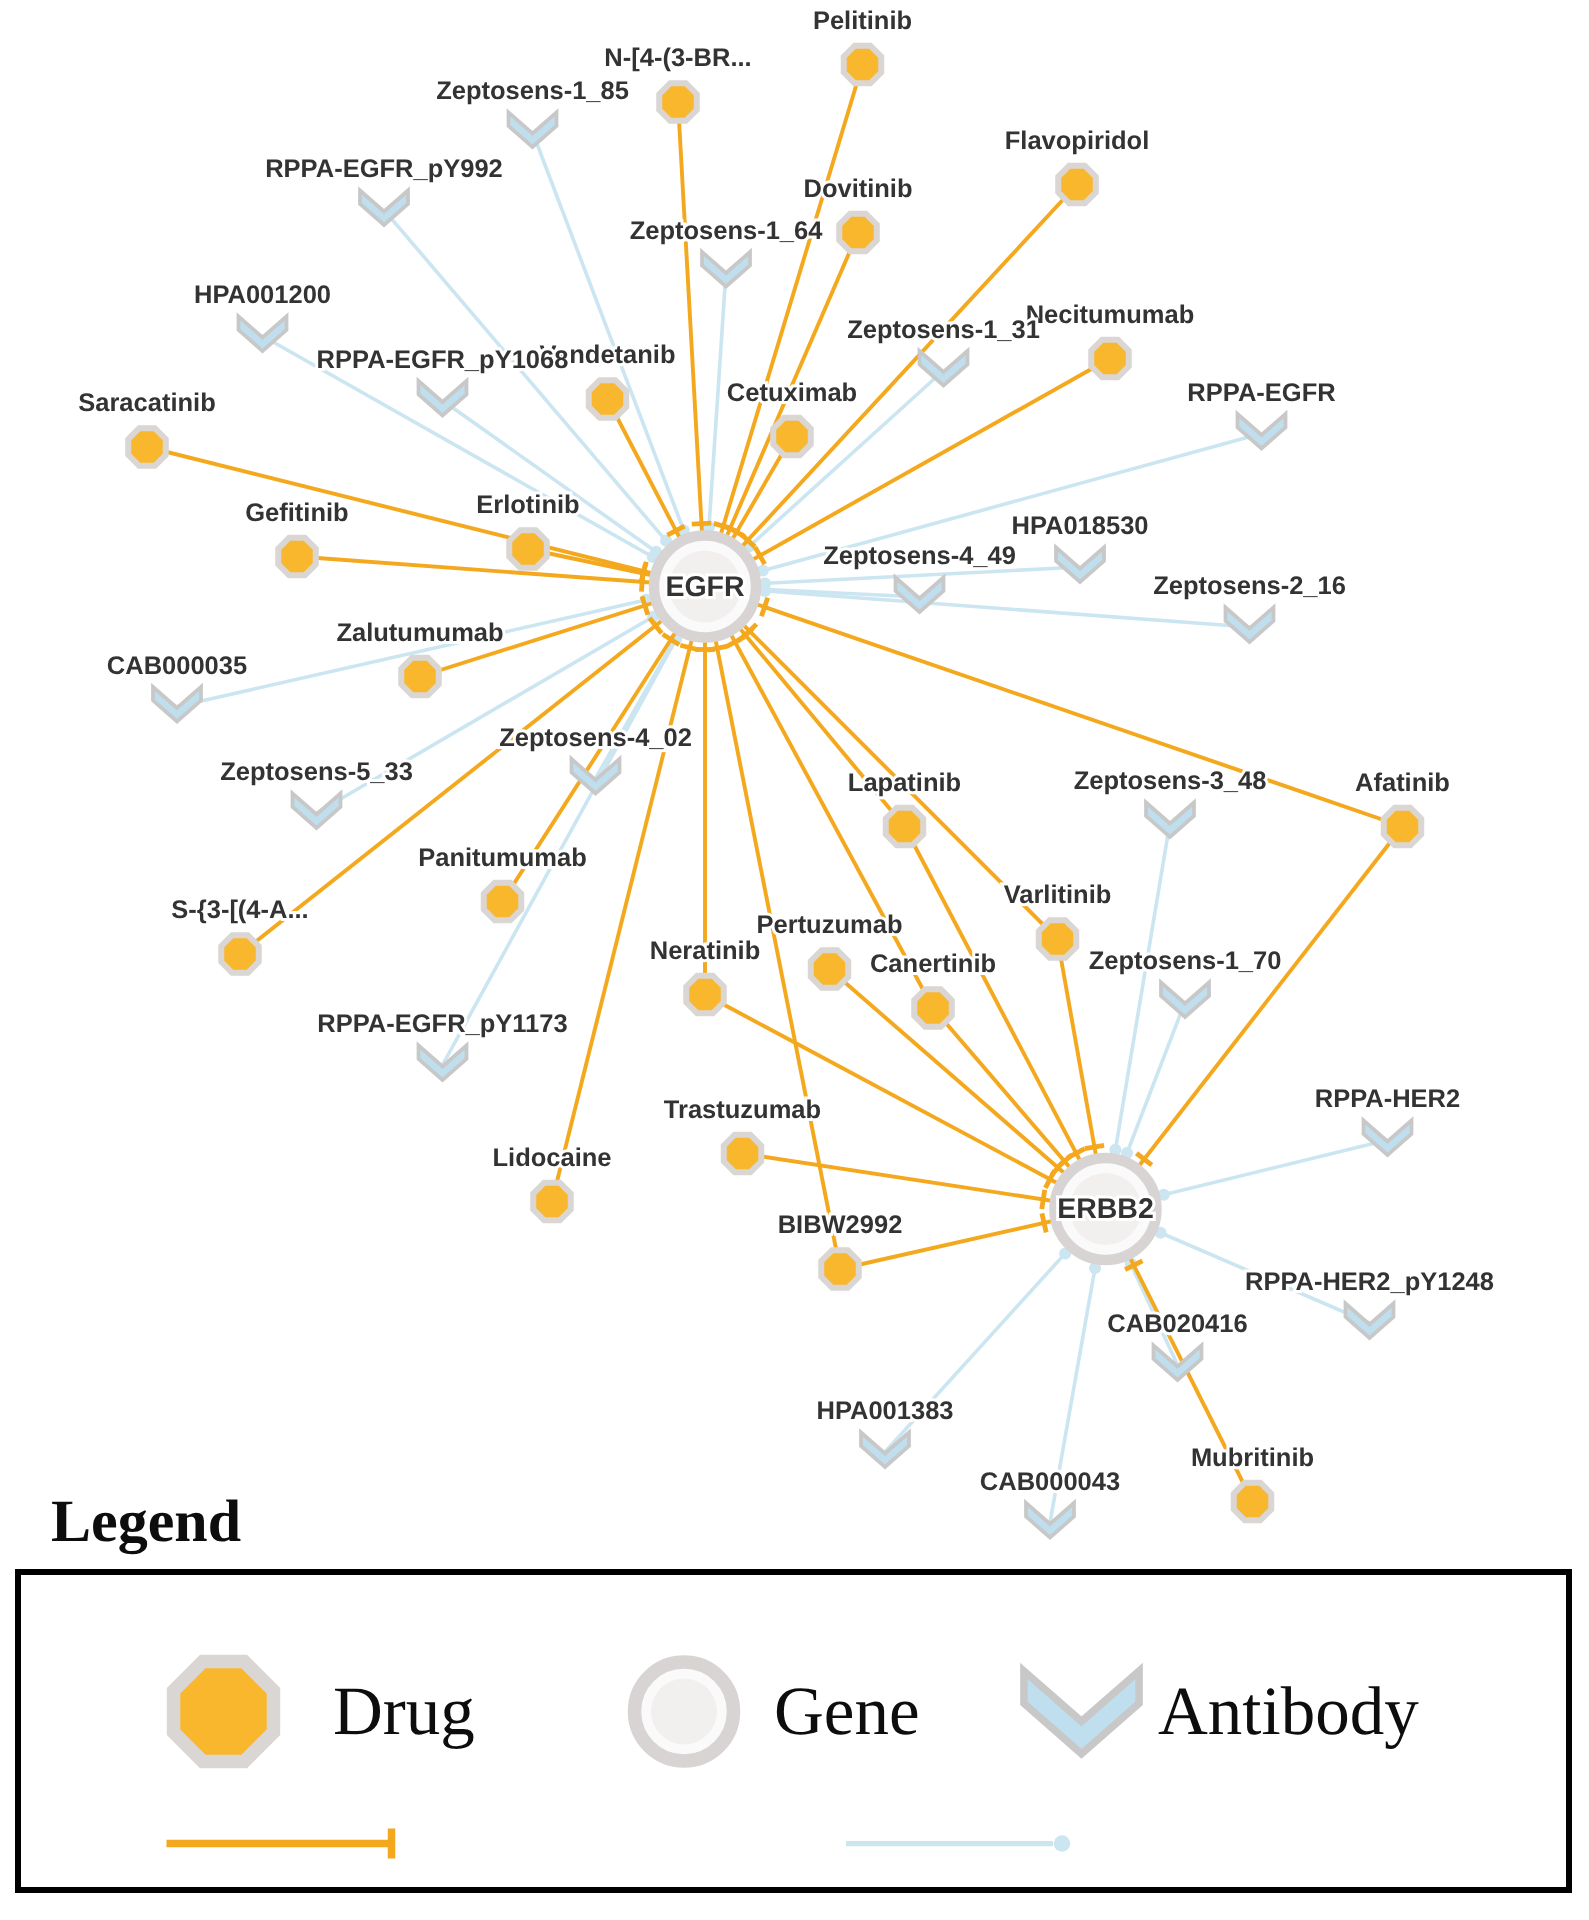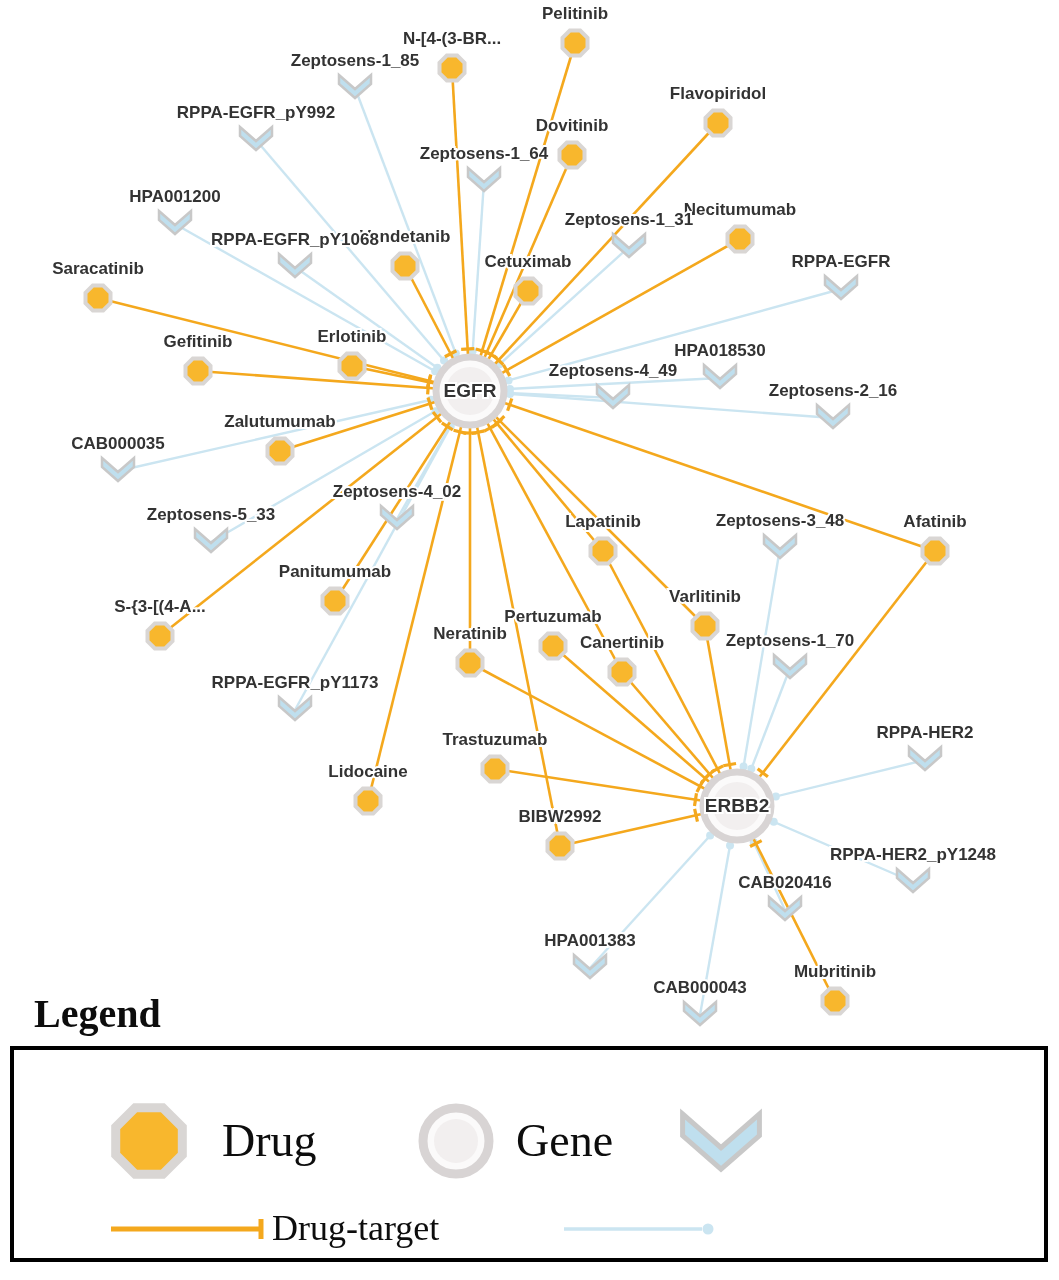--- a/index.html
+++ b/index.html
@@ -320,25 +320,25 @@
 
   <svg class="lg-icon" style="left:397px;top:46px;" width="90" height="90" viewBox="-45 -45 90 90">
     <circle r="33" stroke-width="9" fill="#FBFAFA" stroke="#D8D4D4"></circle>
     <circle r="22" fill="#F2EFEF"></circle>
   </svg>
   <span class="lg-label" style="left:502px;top:68px;">Gene</span>
 
   <svg class="lg-icon" style="left:657px;top:42px;" width="100" height="100" viewBox="-50 -50 100 100">
     <polygon points="-38.4,-28 0,5.6 38.4,-28 38.4,-6.4 0,27.2 -38.4,-6.4" stroke-width="5" fill="#BFDFEE" stroke="#C8C8C8"></polygon>
   </svg>
+  <span class="lg-label" style="left:758px;top:68px;">Antibody</span>
 
   <svg class="lg-icon" style="left:95px;top:166px;" width="170" height="26" viewBox="0 0 170 26">
     <line x1="2" y1="13" x2="150" y2="13" stroke-width="5" stroke="#F4A81D"></line>
     <line x1="152" y1="3" x2="152" y2="23" stroke-width="5" stroke="#F4A81D"></line>
   </svg>
-  <span class="lg-edge-label" style="left:258px;top:160px;">Drug-target</span>
 
   <svg class="lg-icon" style="left:548px;top:166px;" width="160" height="26" viewBox="0 0 160 26">
     <line x1="2" y1="13" x2="140" y2="13" stroke-width="3.5" stroke="#CBE5F1"></line>
     <circle cx="146" cy="13" r="5.5" fill="#CBE5F1"></circle>
   </svg>
 
 </div>
 
 </body></html>

